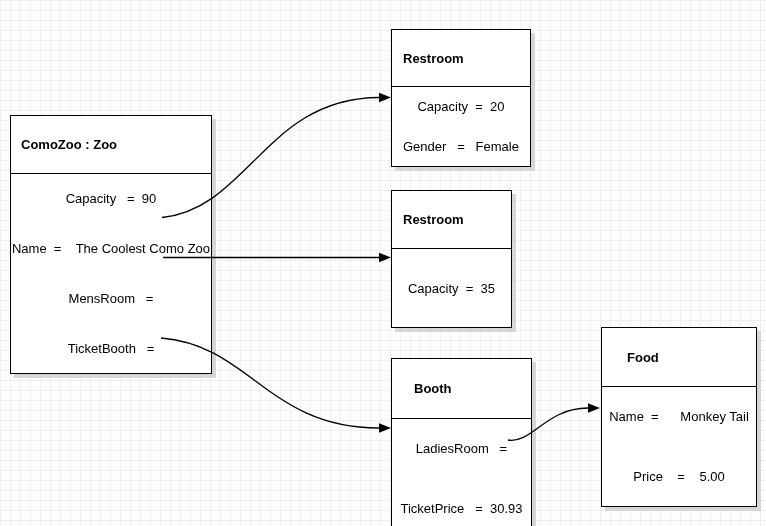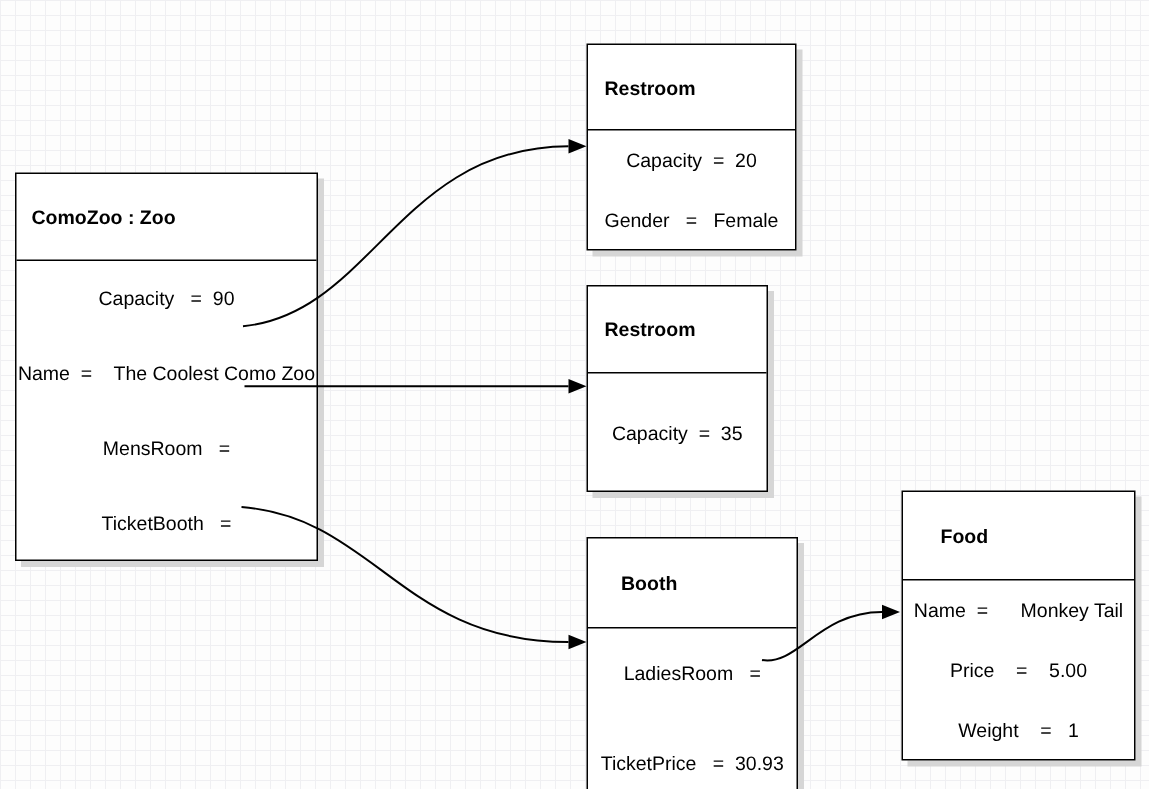--- a/index.html
+++ b/index.html
@@ -105,21 +105,20 @@
       <div class="uml-row">LadiesRoom   =</div>
       <div class="uml-row">TicketPrice   =  30.93</div>
     </div>
   </div>
 
   <div class="uml-box" style="left:601px; top:327px; width:156px; height:180px;">
     <div class="uml-title" style="height:59px; padding-left:25px;">Food</div>
     <div class="uml-fields" style="top:59px;">
       <div class="uml-row">Name  =      Monkey Tail</div>
       <div class="uml-row">Price    =    5.00</div>
-      <div class="uml-row">Weight    =   1</div>
     </div>
   </div>
 
   <svg class="wires" viewBox="0 0 766 526">
     <g>
       <path class="wire" d="M162,217.5 C248,209 266,98 379,97.5"></path>
       <polygon class="head" points="391,97.5 379,92.7 379,102.3"></polygon>
     </g>
     <g>
       <path class="wire" d="M163,257.5 L379,257.5"></path>

